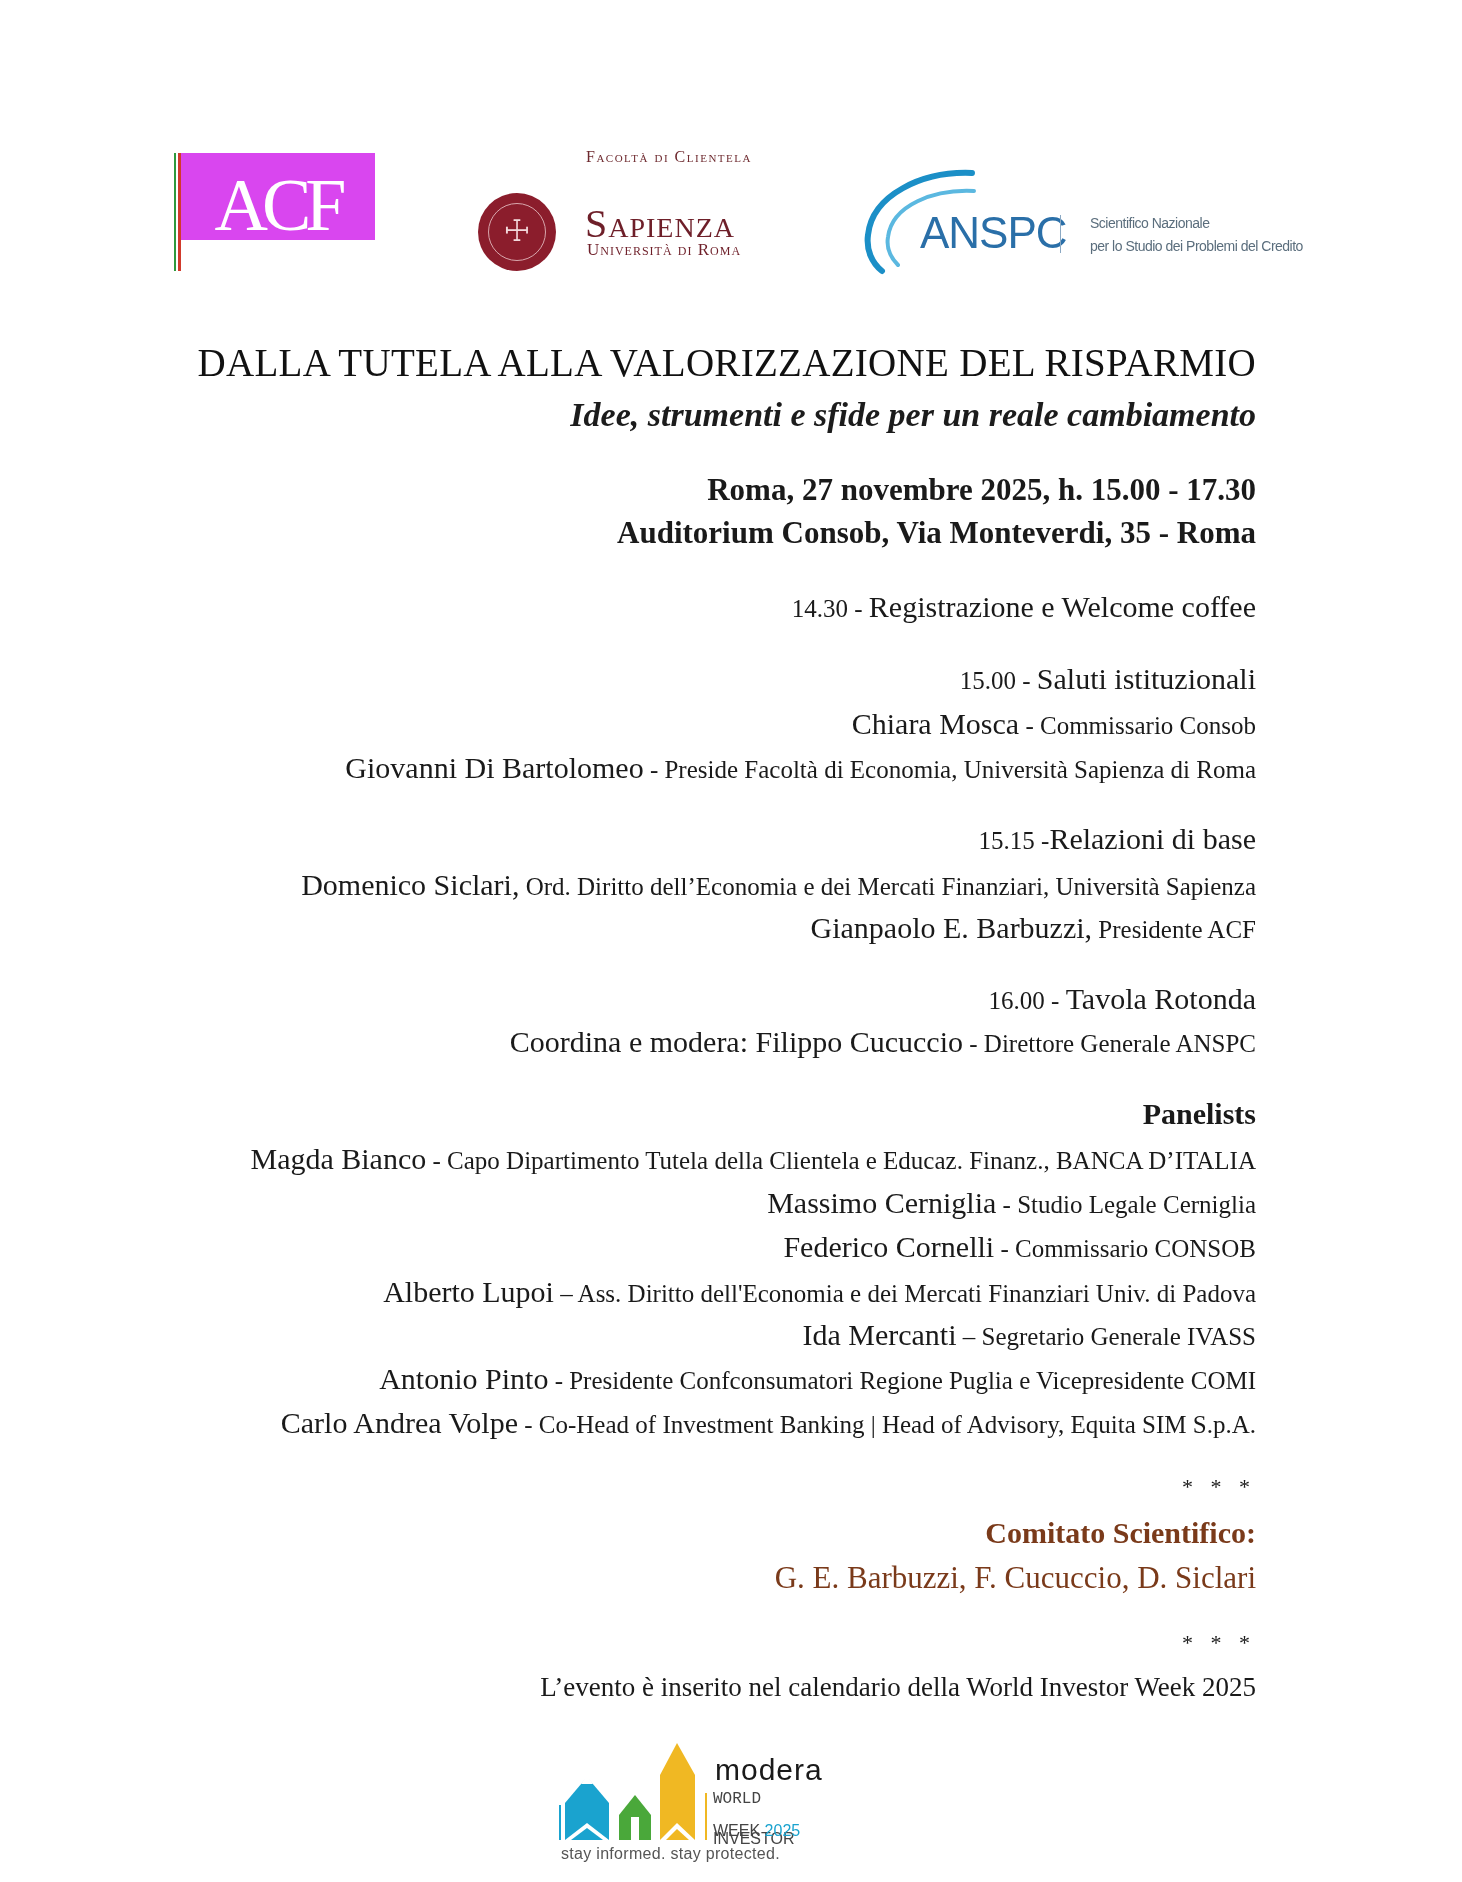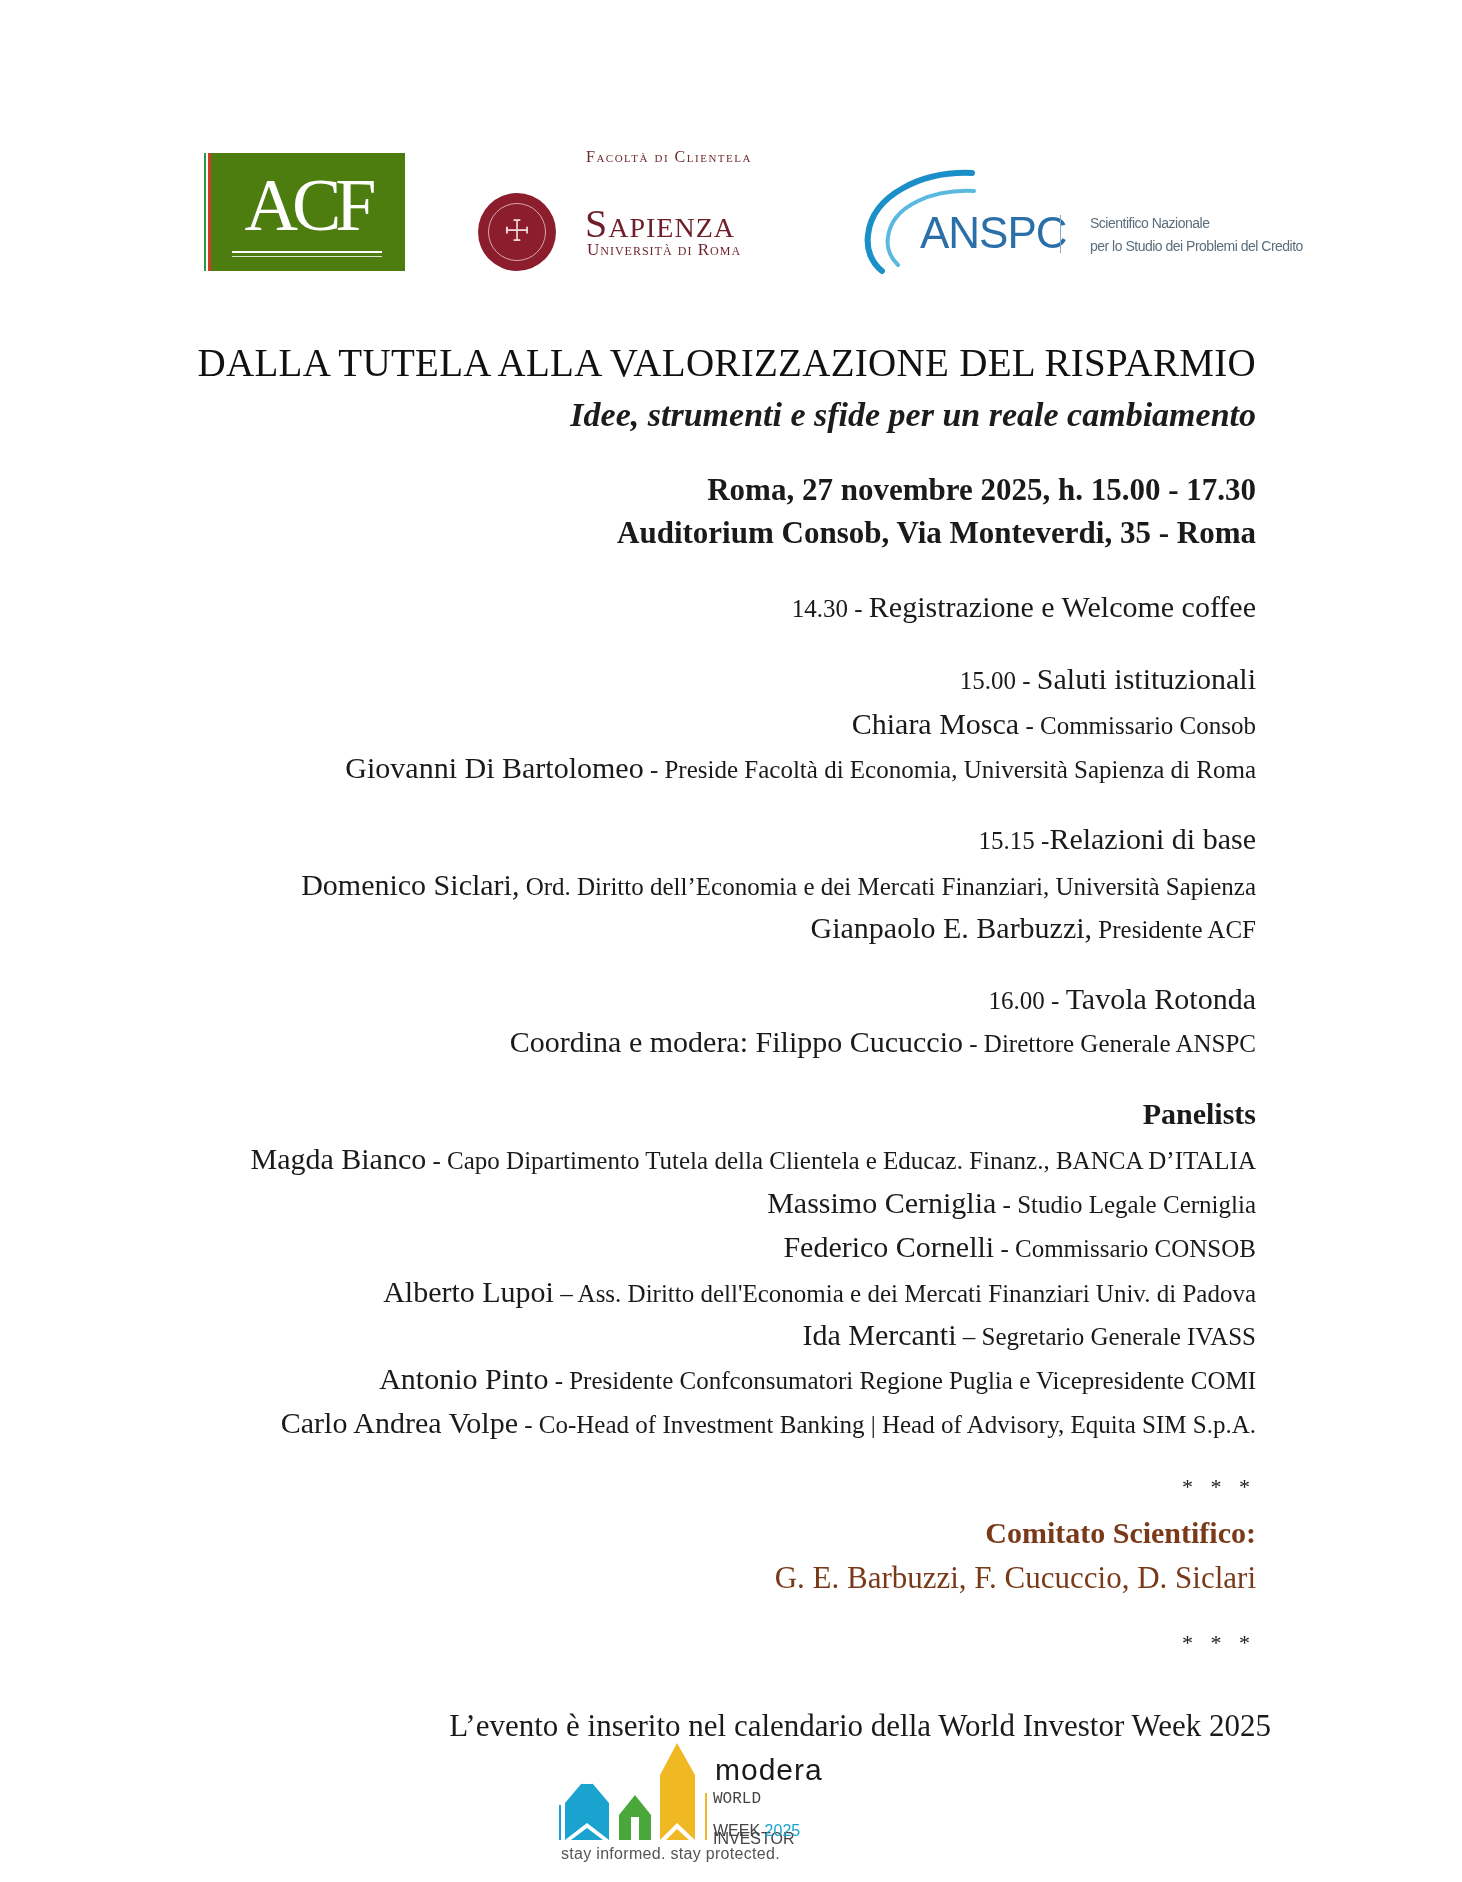--- a/index.html
+++ b/index.html
@@ -2,21 +2,21 @@
 <html><head>
 <meta charset="utf-8">
 <style>
   html, body { margin: 0; padding: 0; background: #ffffff; }
   body { width: 1462px; height: 1882px; position: relative; overflow: hidden;
          font-family: "Liberation Serif", "DejaVu Serif", serif; color: #1a1a1a; }
   .abs { position: absolute; }
   .center-line { position: absolute; left: 0; width: 1256px; text-align: right; white-space: nowrap; }
 
   
-  .acf-logo { left: 210px; top: 153px; width: 195px; height: 118px; background: #4d7c0f; }
+  .acf-logo { left: 180px; top: 153px; width: 195px; height: 87px; background: #d946ef; }
   .acf-flag-g { position: absolute; left: -6px; top: 0; width: 2px; height: 118px; background: #2e9a3e; }
   .acf-flag-r { position: absolute; left: -2px; top: 0; width: 3px; height: 118px; background: #d13a2c; }
   .acf-text { position: absolute; left: 0; top: 12px; width: 195px; text-align: center; color: #fff;
               font-family: "Liberation Serif", serif; font-size: 74px; letter-spacing: -6px; line-height: 80px; }
   .acf-rule { position: absolute; left: 22px; width: 150px; height: 2px; background: #ffffff; top: 98px; }
   .acf-rule2 { position: absolute; left: 22px; width: 150px; height: 1px; background: #ffffff; top: 103px; opacity: .8; }
 
   .sap-facolta { left: 586px; top: 148px; font-size: 16px; letter-spacing: 1.5px; color: #6e2a2f; font-variant: small-caps; }
   .sap-seal { left: 478px; top: 193px; width: 78px; height: 78px; border-radius: 50%; background: #8b1d2c; }
   .sap-seal-inner { position: absolute; left: 10px; top: 10px; width: 58px; height: 58px; border-radius: 50%;
@@ -36,21 +36,21 @@
   .subtitle { top: 396px; font-size: 34px; font-style: italic; font-weight: bold; color: #1c1c1c; }
   .when { top: 472px; font-size: 31px; font-weight: bold; }
   .where { top: 515px; font-size: 31px; font-weight: bold; }
   .line-lg { font-size: 30px; }
   .role { font-size: 25px; margin-top: 42px; }
   .panel-head { top: 1097px; font-size: 30px; font-weight: bold; }
   .stars { font-size: 22px; letter-spacing: 6px; }
   .comitato { color: #7a3a1a; }
   .comitato-title { top: 1516px; font-size: 30px; font-weight: bold; }
   .comitato-names { top: 1560px; font-size: 31px; }
-  .calendar { top: 1708px; font-size: 31px; margin-left: 15px; }
+  .calendar { top: 1672px; font-size: 27px; }
 
   
   .iosco { left: 555px; top: 1715px; width: 340px; height: 150px; }
   .iosco-text { position: absolute; font-family: "Liberation Sans", sans-serif; }
 </style>
 </head>
 <body>
 
 <div class="abs acf-logo">
   <div class="acf-flag-g"></div>

